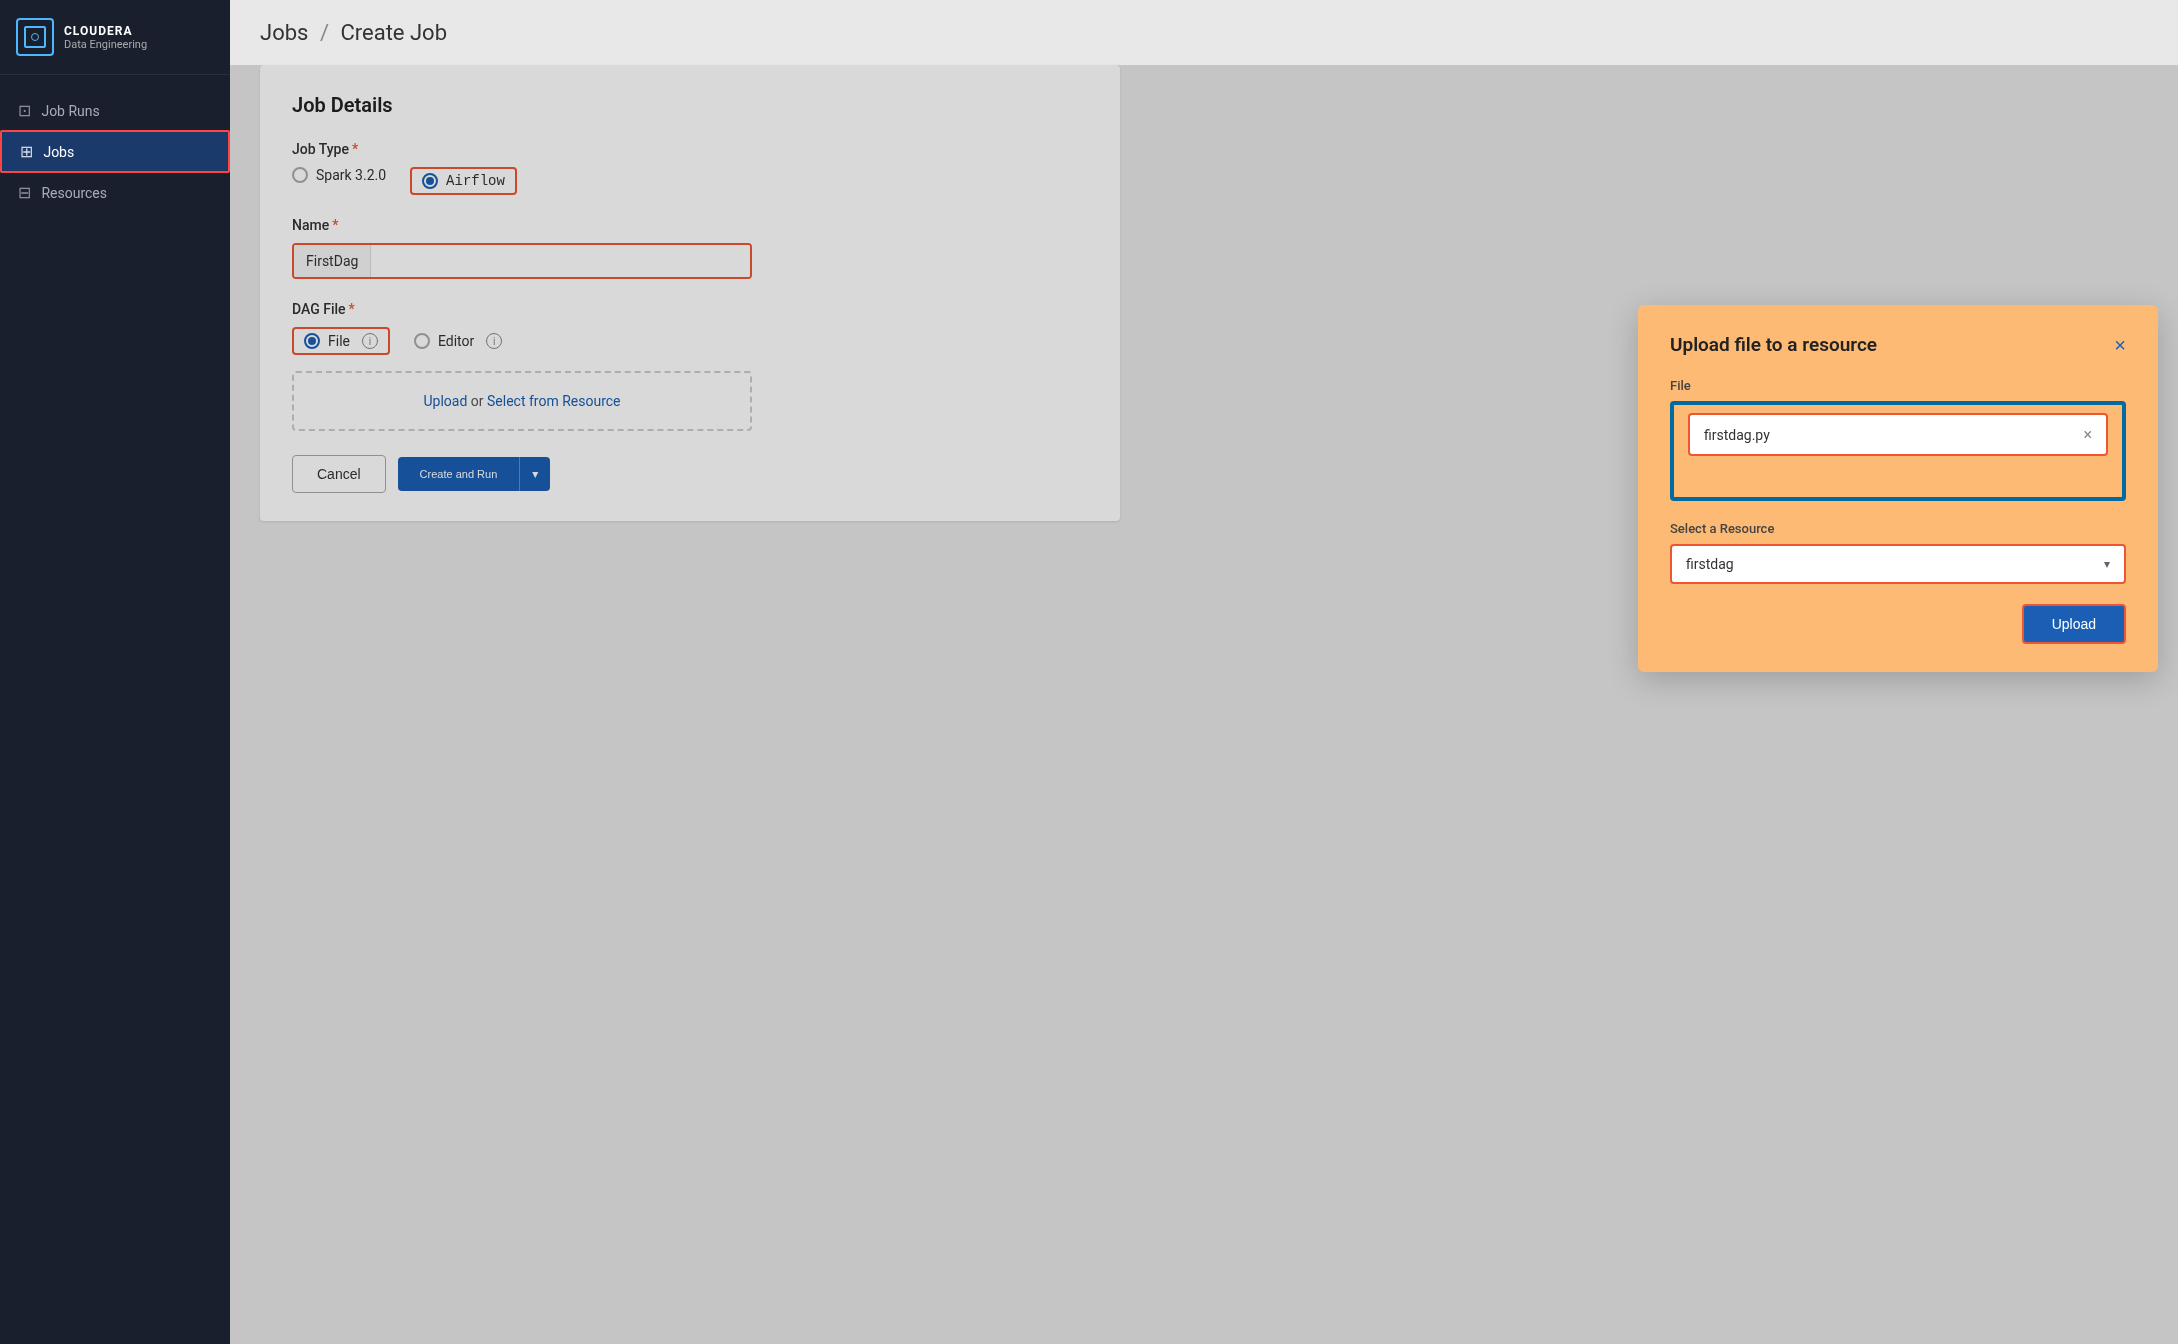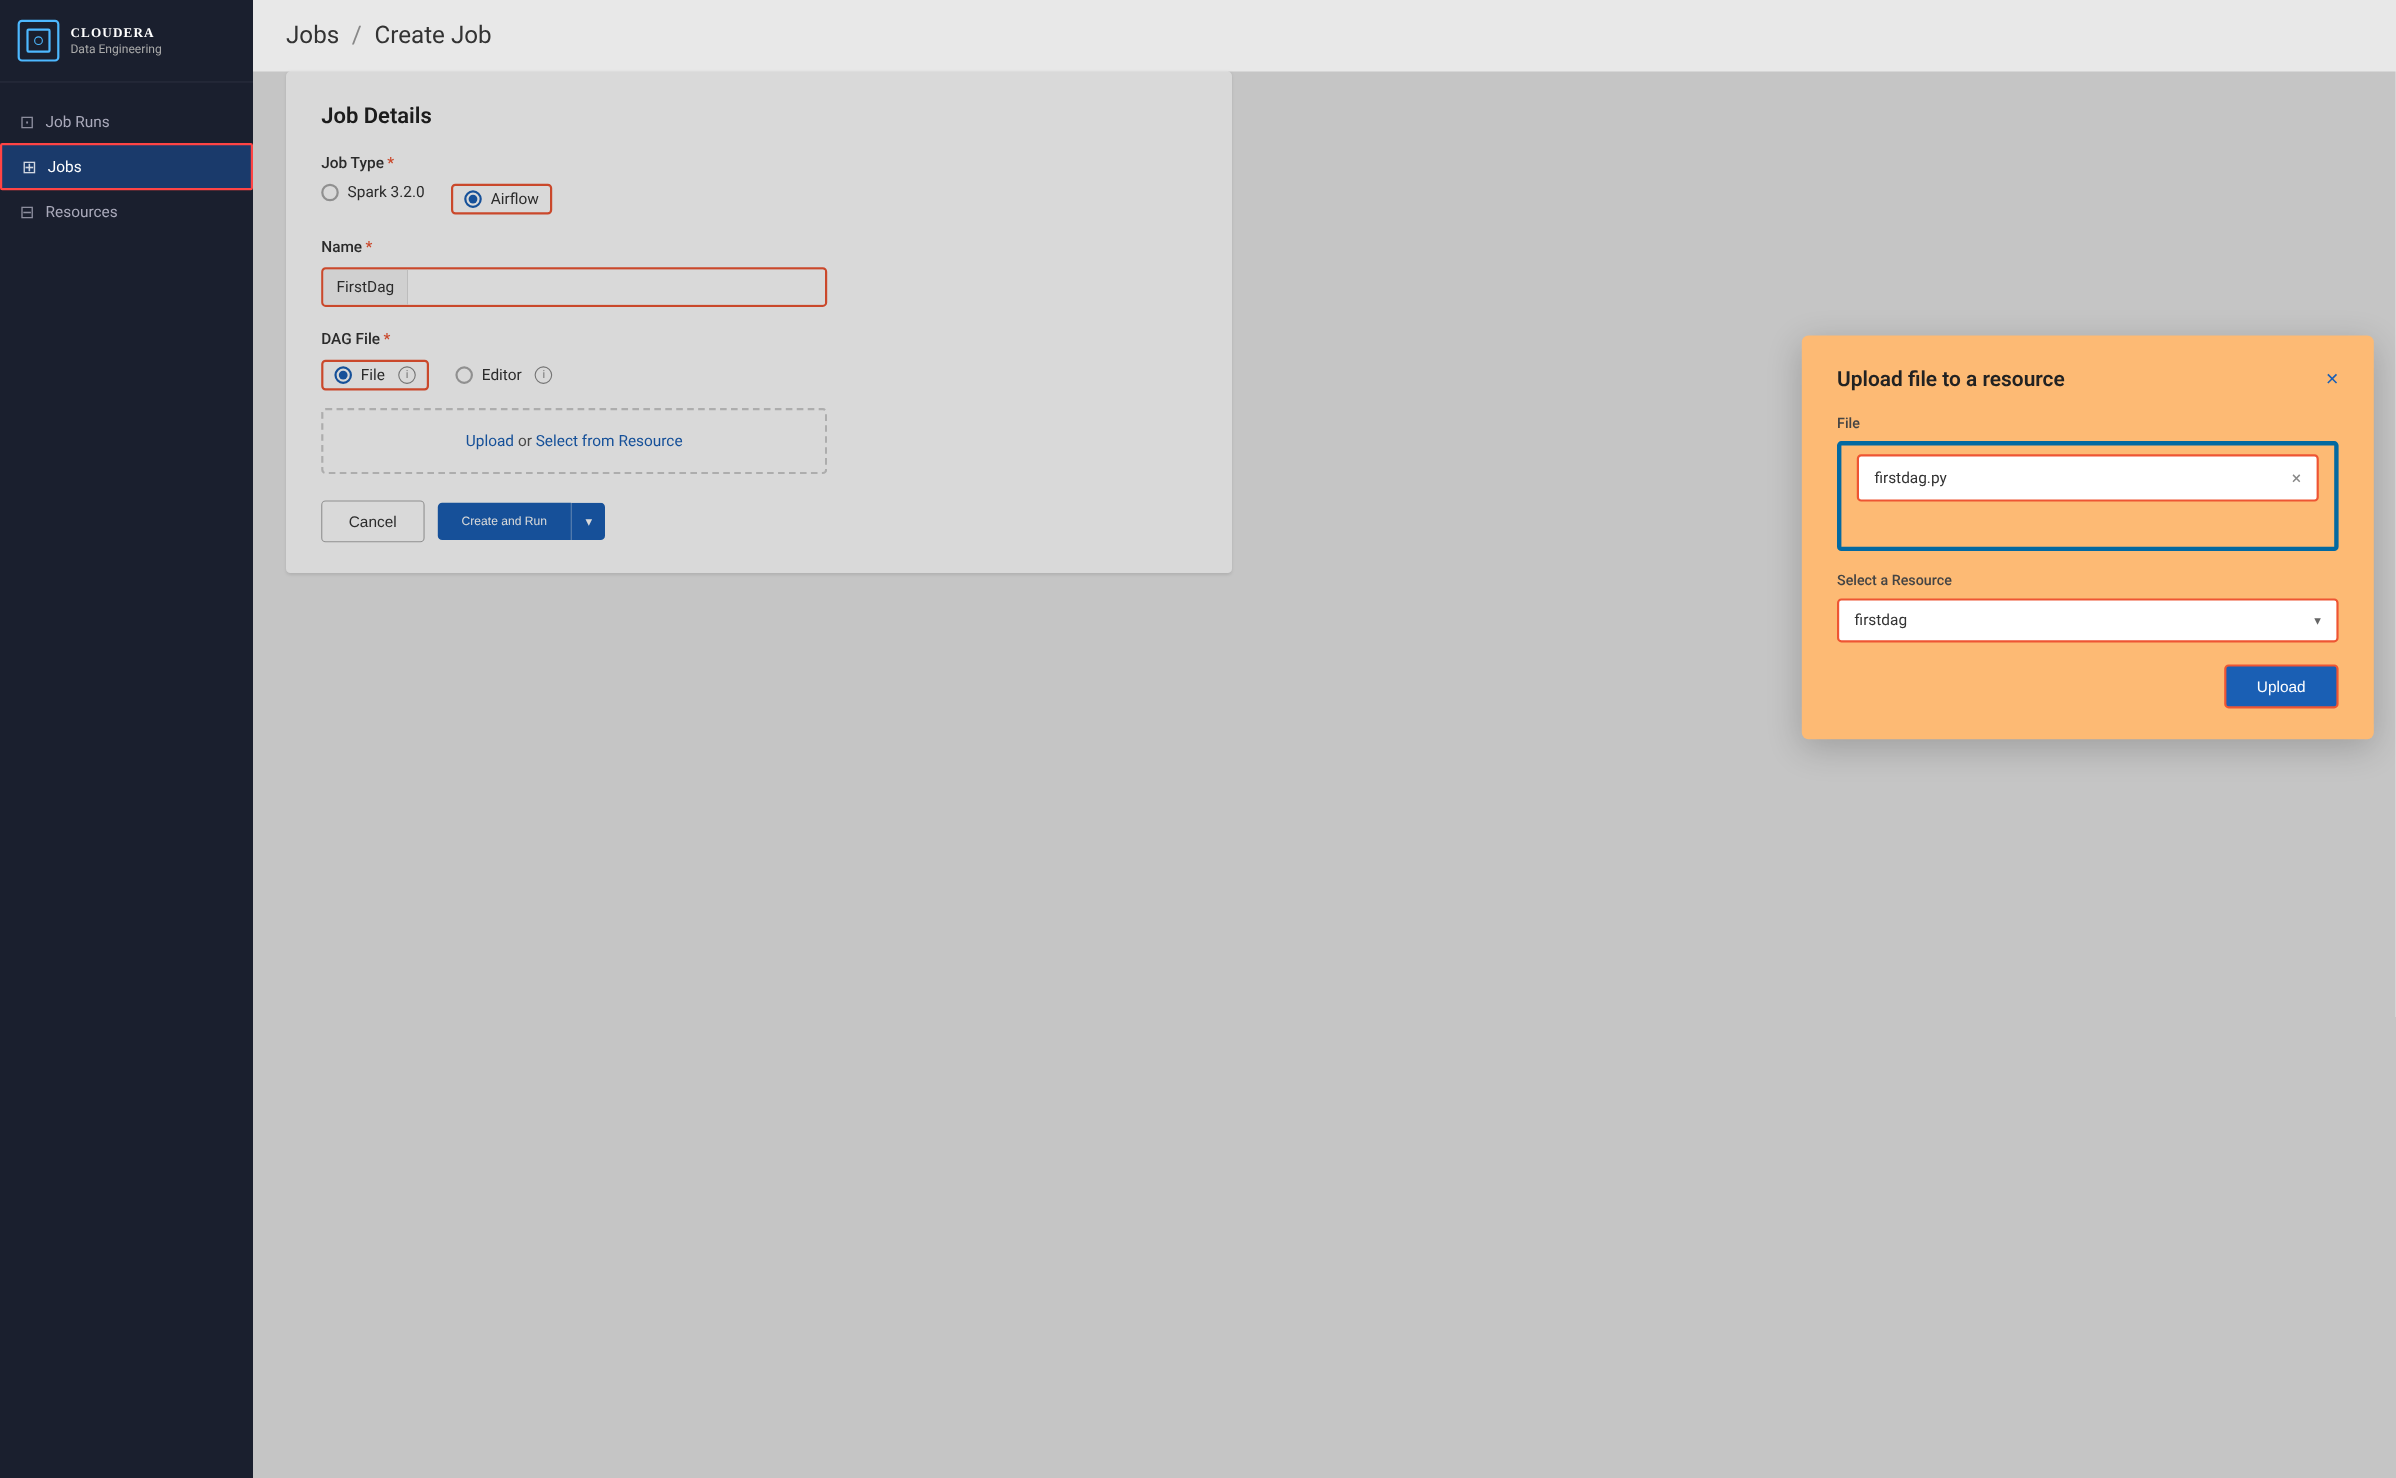--- a/index.html
+++ b/index.html
@@ -41,21 +41,21 @@
       align-items: center;
       justify-content: center;
     }
     .logo-icon-center {
       width: 8px;
       height: 8px;
       border: 1.5px solid #4db8ff;
       border-radius: 50%;
     }
     .logo-text { display: flex; flex-direction: column; }
-    .logo-brand { color: white; font-size: 12px; font-weight: 700; letter-spacing: 1px; font-family: Liberation Serif, serif; }
+    .logo-brand { color: white; font-size: 12px; font-weight: 700; letter-spacing: 1px; }
     .logo-sub { color: #aaa; font-size: 11px; }
 
     .sidebar-nav { padding: 16px 0; }
     .nav-item {
       display: flex;
       align-items: center;
       gap: 10px;
       padding: 10px 18px;
       cursor: pointer;
       color: #aab;
@@ -124,20 +124,21 @@
       align-items: center;
       gap: 8px;
       font-size: 14px;
       color: #333;
       cursor: pointer;
     }
     .radio-option.highlighted {
       border: 2px solid #e53;
       border-radius: 4px;
       padding: 4px 10px;
+      font-family: Liberation Mono, monospace;
     }
     .radio-btn {
       width: 16px;
       height: 16px;
       border-radius: 50%;
       border: 2px solid #aaa;
       display: flex;
       align-items: center;
       justify-content: center;
       flex-shrink: 0;

